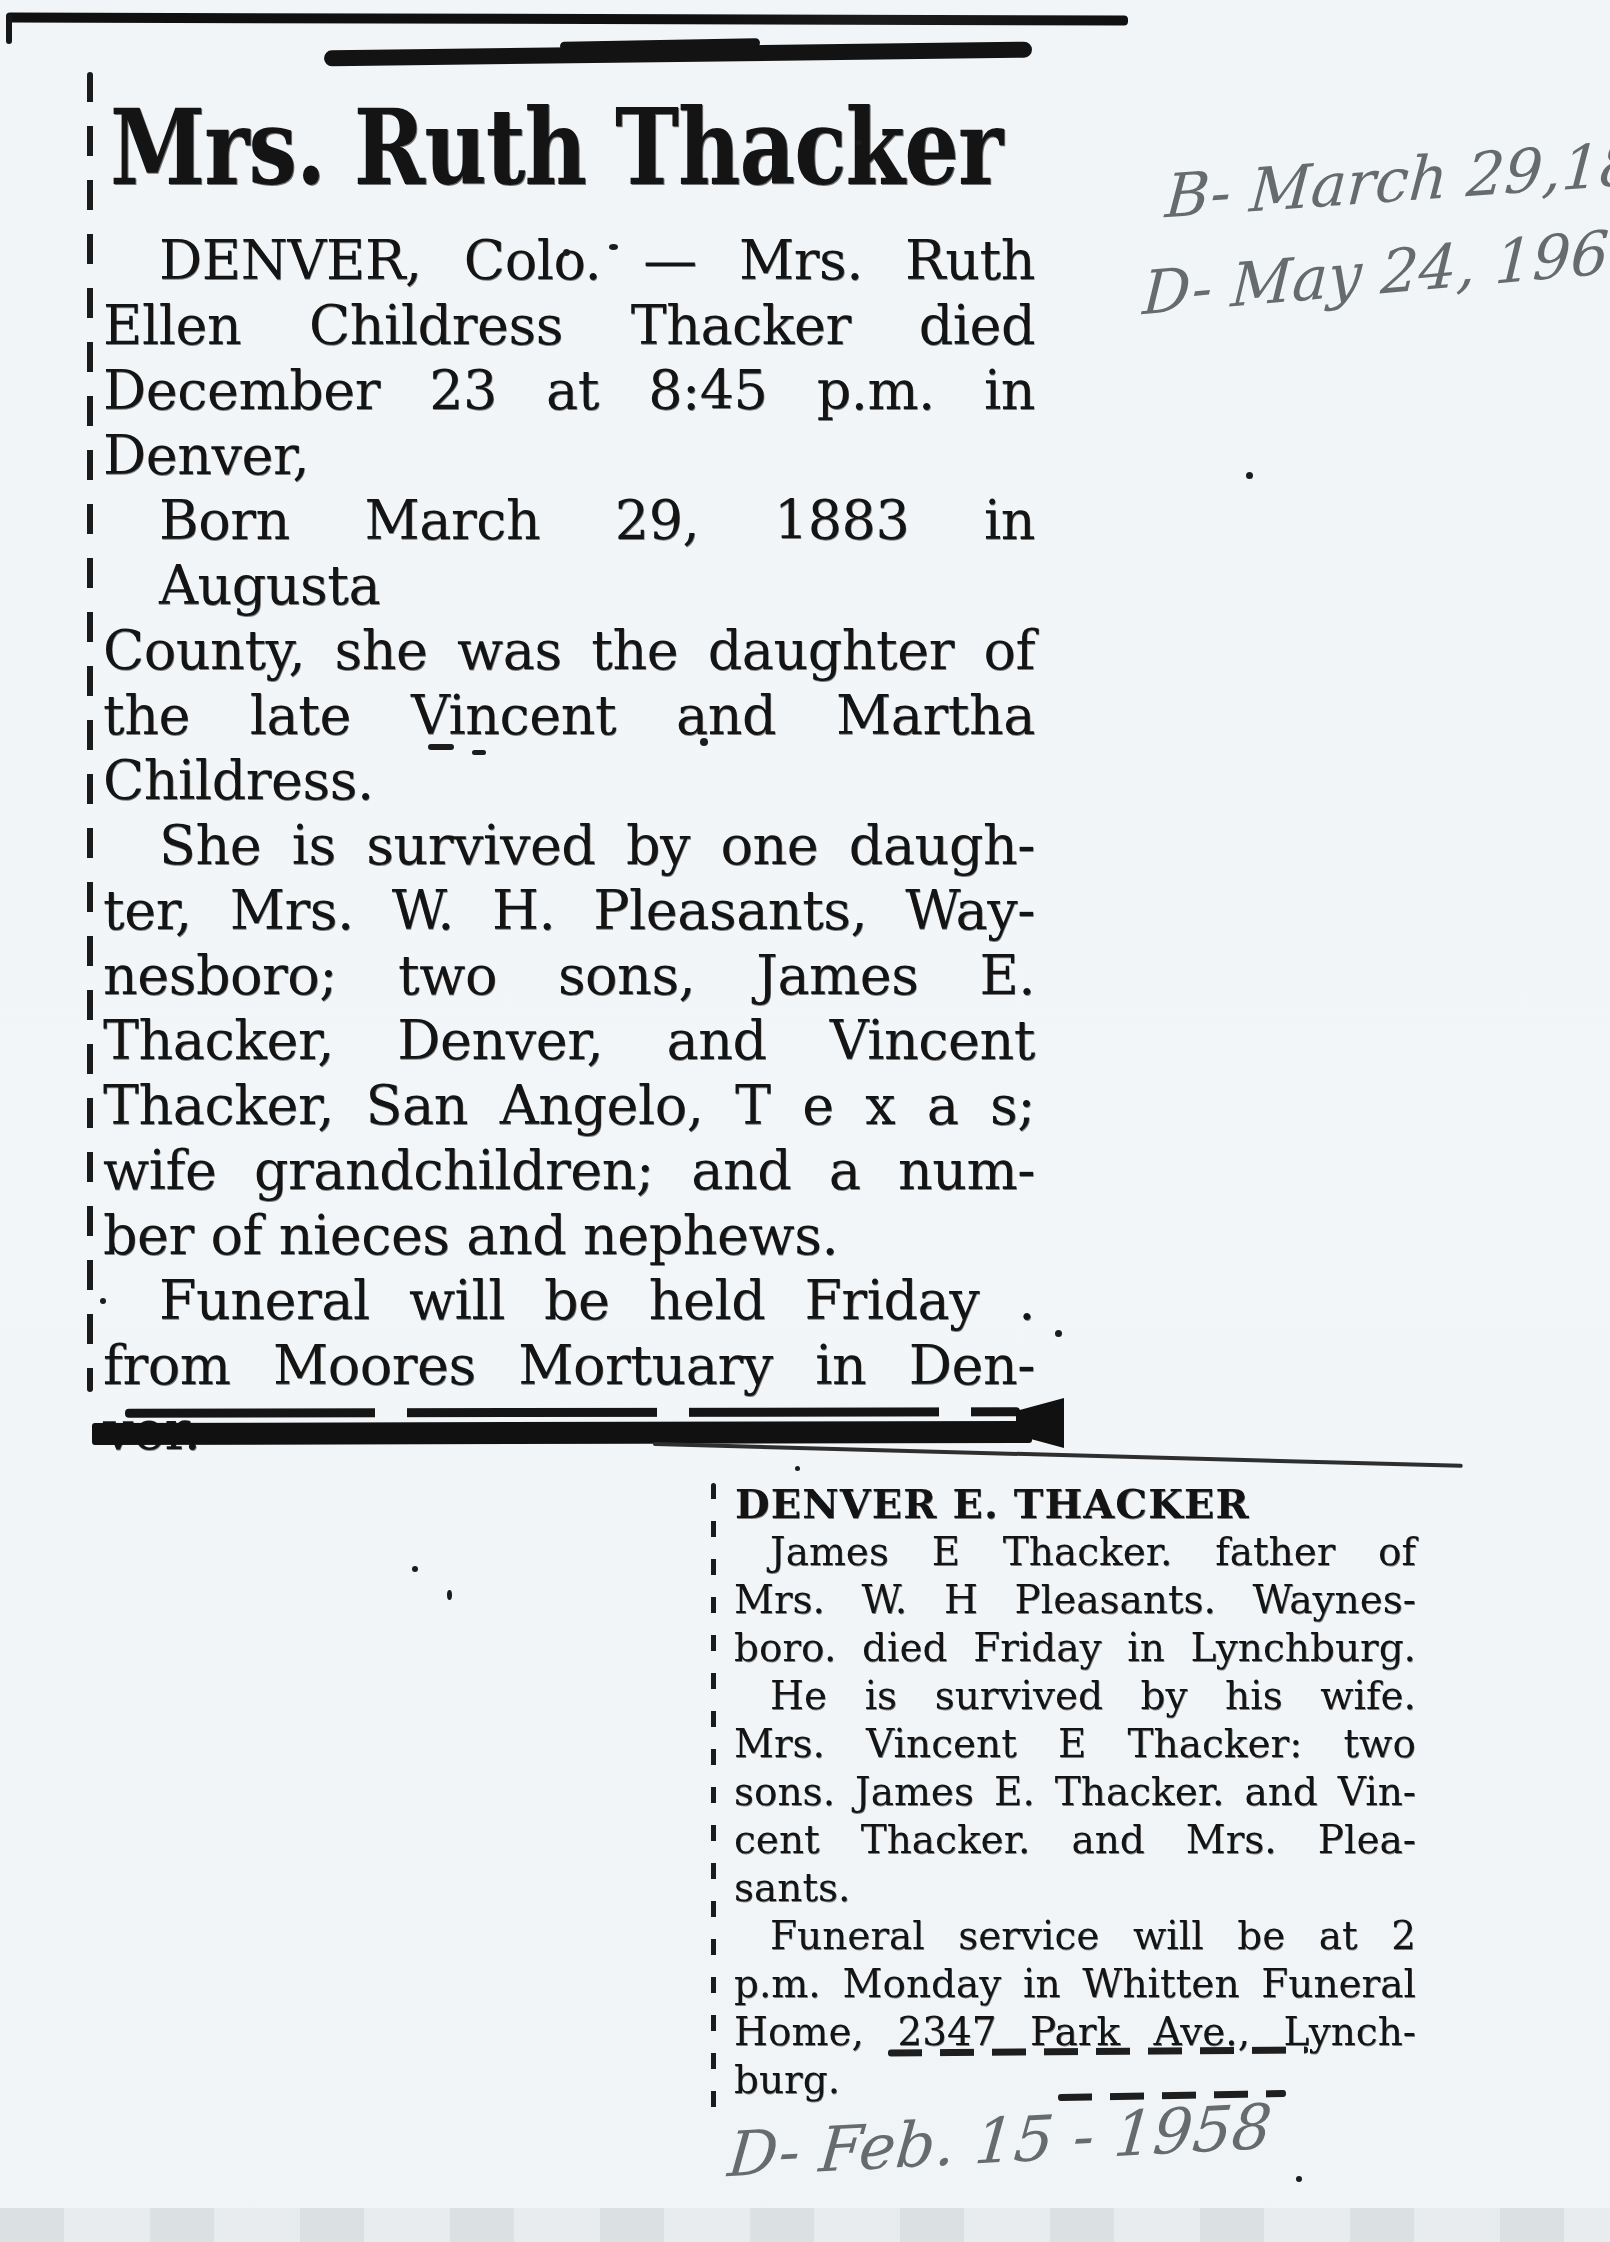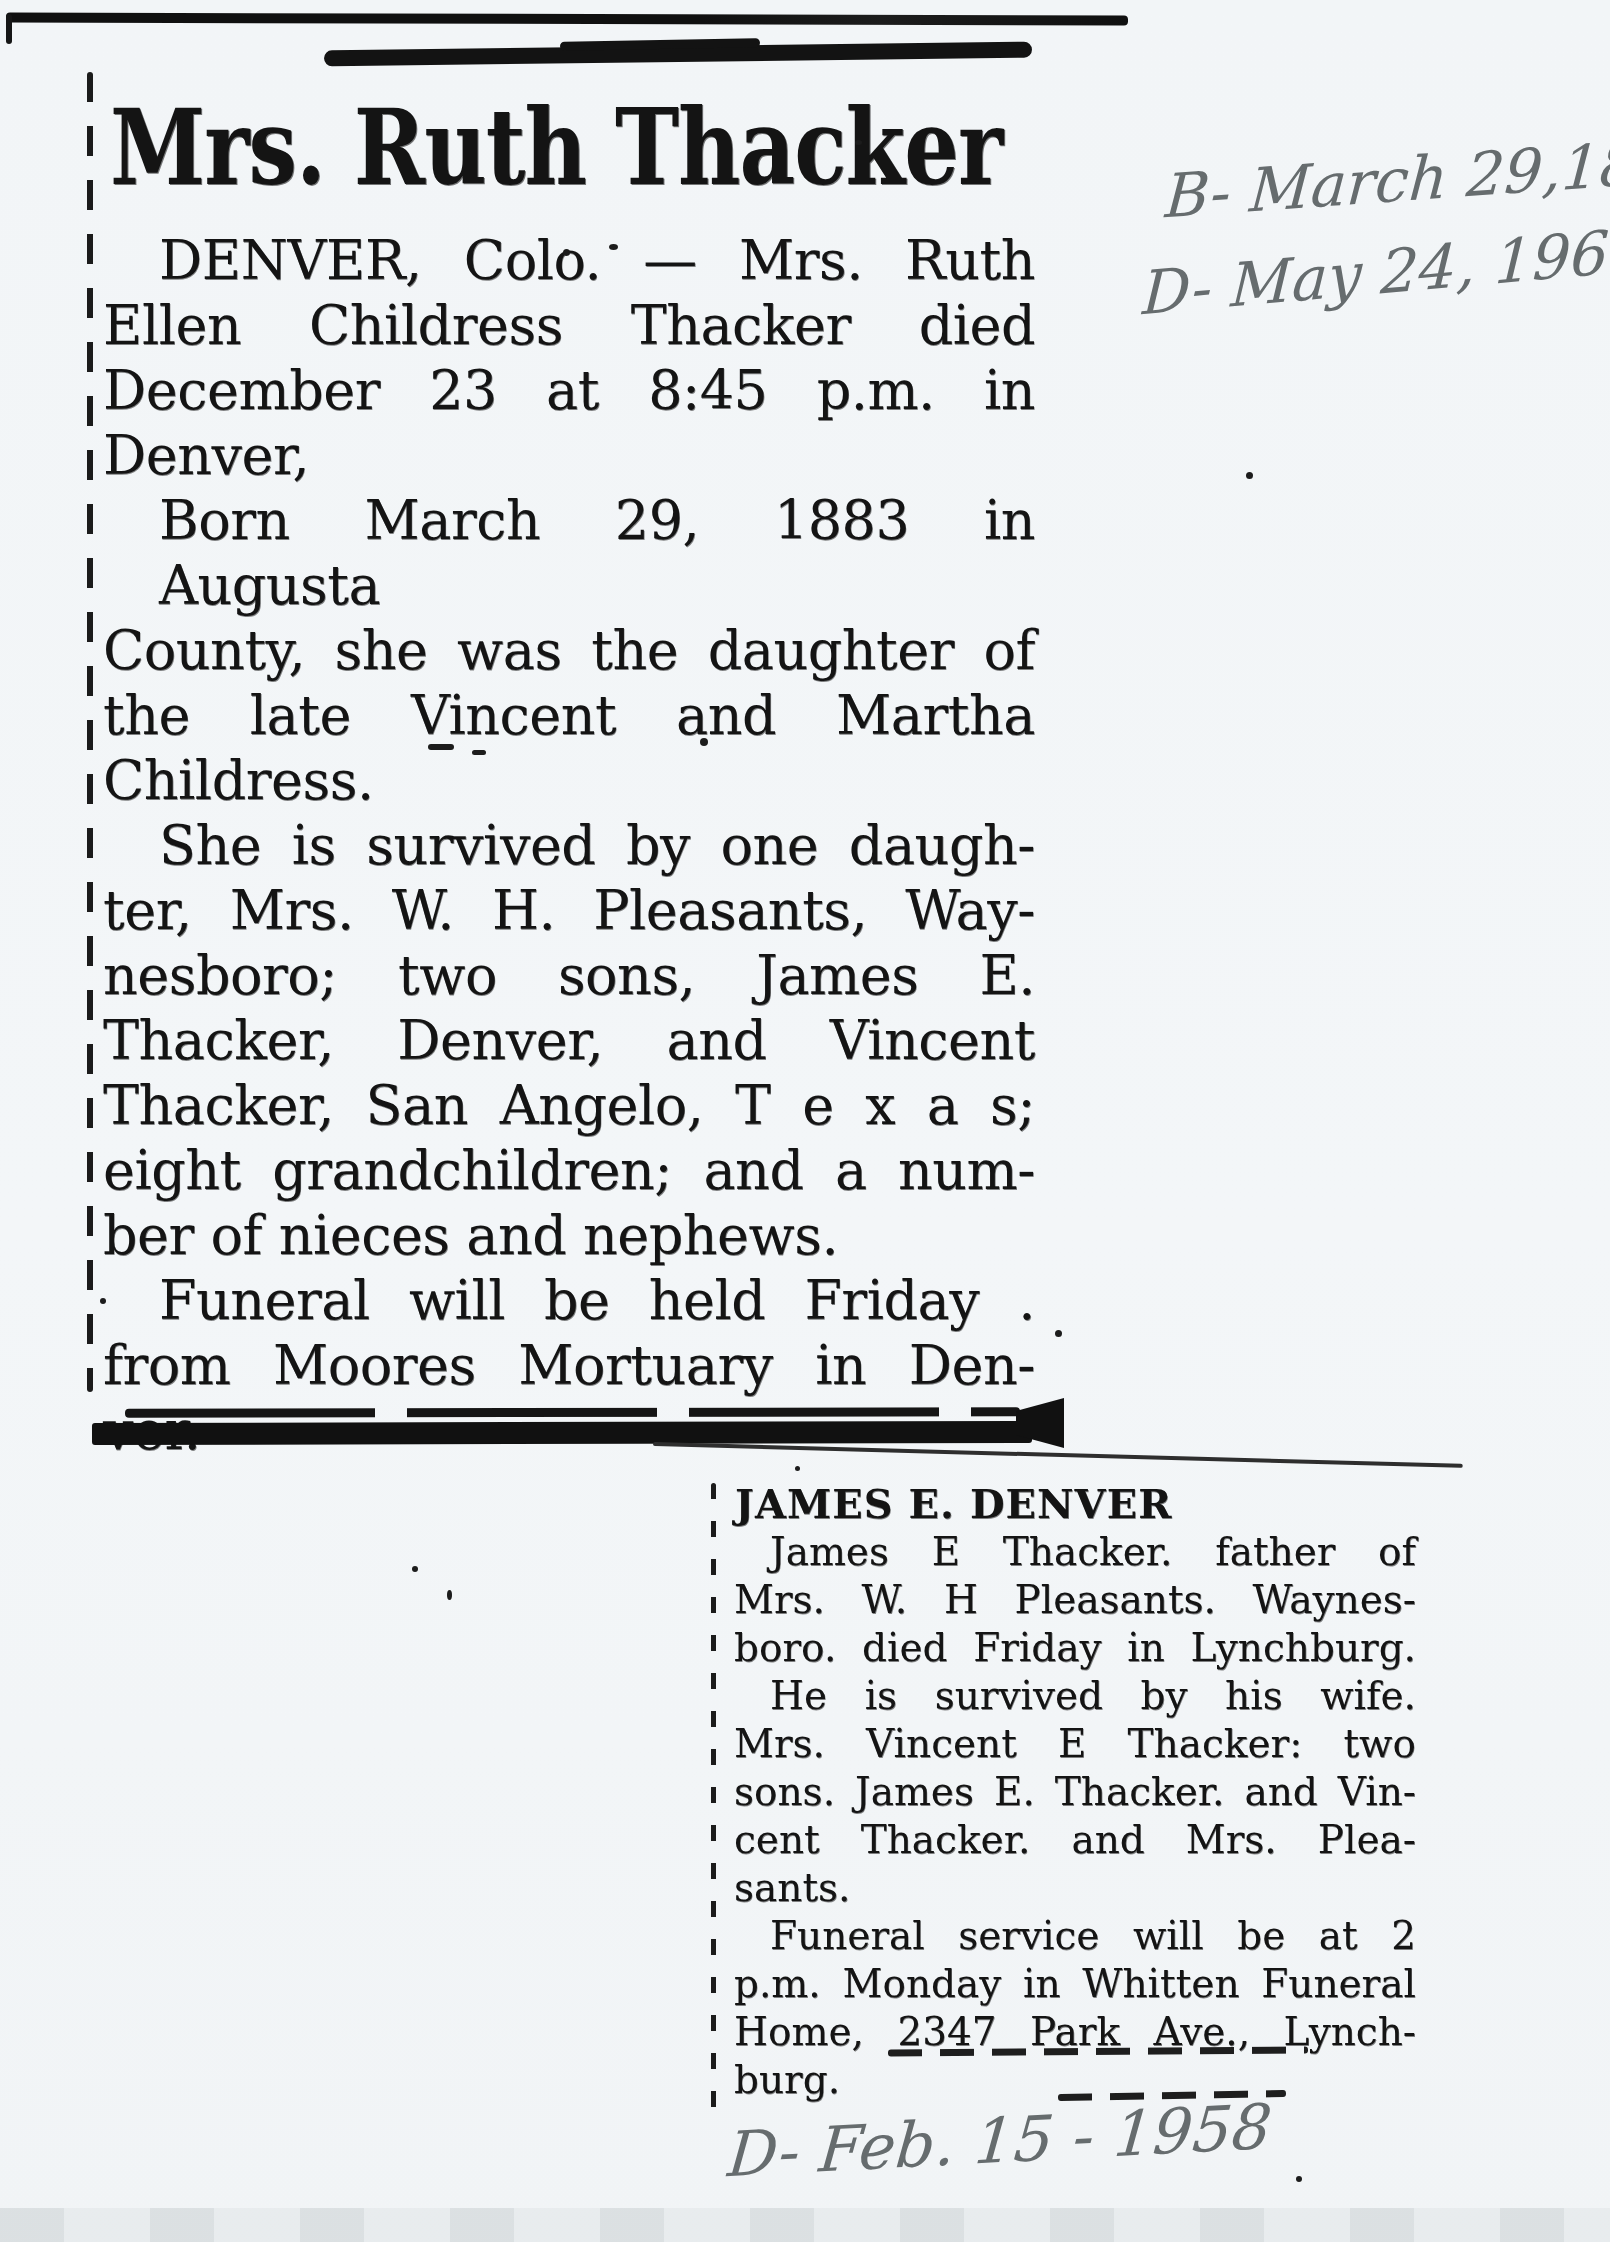--- a/index.html
+++ b/index.html
@@ -78,37 +78,37 @@
       <div class="line fill">December 23 at 8:45 p.m. in Denver,</div>
       <div class="line indent fill">Born March 29, 1883 in Augusta</div>
       <div class="line fill">County, she was the daughter of</div>
       <div class="line fill">the late Vincent and Martha</div>
       <div class="line">Childress.</div>
       <div class="line indent fill">She is survived by one daugh-</div>
       <div class="line fill">ter, Mrs. W. H. Pleasants, Way-</div>
       <div class="line fill">nesboro; two sons, James E.</div>
       <div class="line fill">Thacker, Denver, and Vincent</div>
       <div class="line fill">Thacker, San Angelo, T e x a s;</div>
-      <div class="line fill">eight grandchildren; and a num-</div>
+      <div class="line fill">wife grandchildren; and a num-</div>
       <div class="line">ber of nieces and nephews.</div>
       <div class="line indent fill">Funeral will be held Friday .</div>
       <div class="line fill">from Moores Mortuary in Den-</div>
       <div class="line">ver.</div>
     </div>
 
   <div class="pencil hw1">B- March 29,1883</div>
   <div class="pencil hw2">D- May 24, 1961</div>
 
   <div class="artifact rule-thin"></div>
   <div class="artifact rule-thick"></div>
   <div class="rule-flag" style="position:absolute;"></div>
   <div class="diag-line" style="position:absolute;"></div>
 
   <div class="clip-border clip2-border"></div>
-  <div class="clip2-headline">JAMES E. DENVER</div>
+  <div class="clip2-headline">DENVER E. THACKER</div>
   <div class="obit-body clip2-body">
       <div class="line indent fill">James E Thacker. father of</div>
       <div class="line fill">Mrs. W. H Pleasants. Waynes-</div>
       <div class="line fill">boro. died Friday in Lynchburg.</div>
       <div class="line indent fill">He is survived by his wife.</div>
       <div class="line fill">Mrs. Vincent E Thacker: two</div>
       <div class="line fill">sons. James E. Thacker. and Vin-</div>
       <div class="line fill">cent Thacker. and Mrs. Plea-</div>
       <div class="line">sants.</div>
       <div class="line indent fill">Funeral service will be at 2</div>

